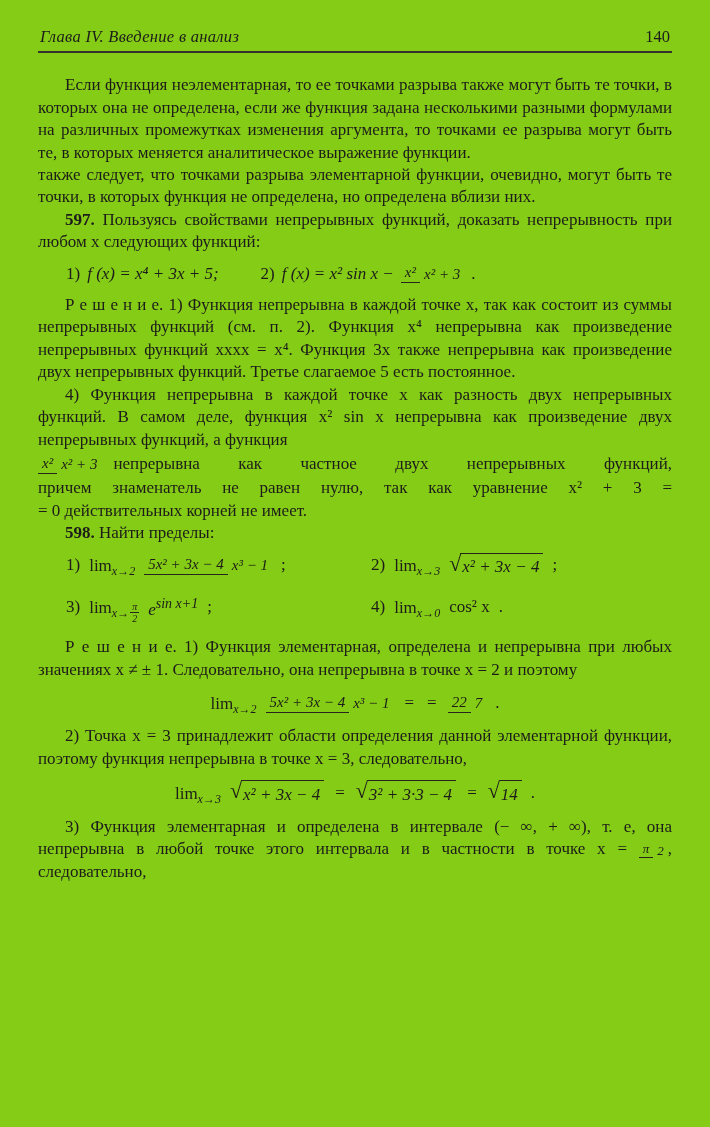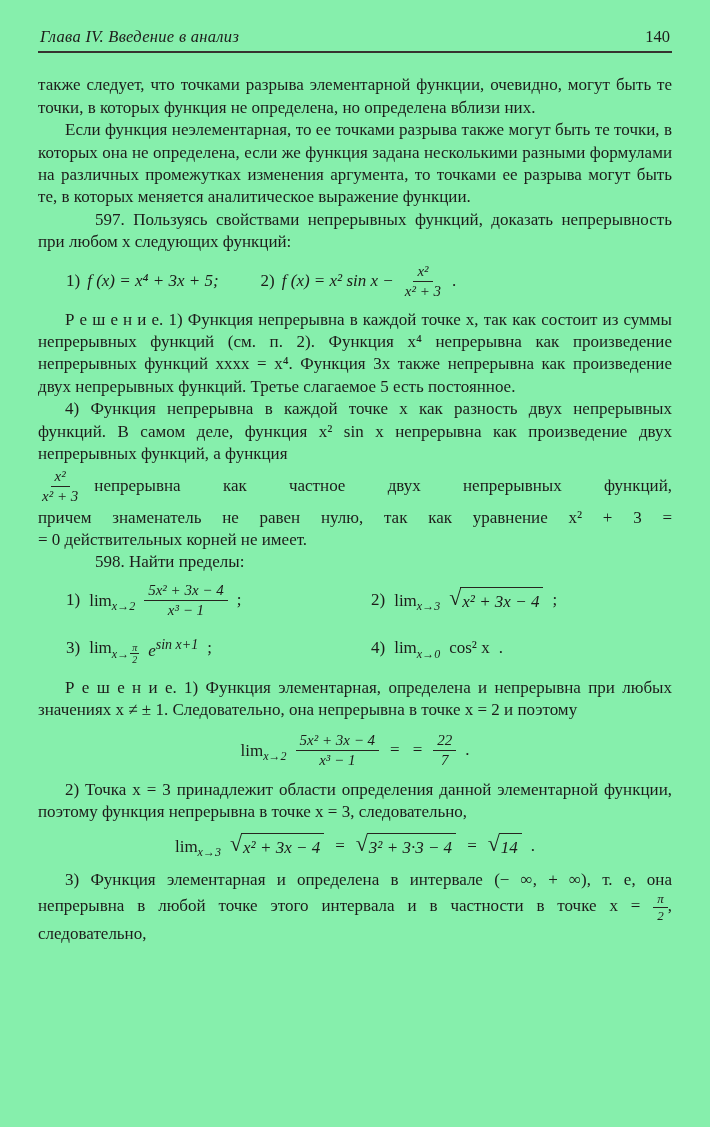--- a/index.html
+++ b/index.html
@@ -1,21 +1,21 @@
 <!DOCTYPE html>
 <html lang="ru"><head>
 <meta charset="utf-8">
 <style>
   html,body { margin:0; padding:0; }
   body { background:#d8d6d0; }
   .page {
     position:relative;
     width:710px; height:1127px;
     margin:0 auto;
-    background:#86efac;
+    background:#84cc16;
     color:#1d1c1a;
     font-family:"Liberation Serif", serif;
     font-size:17px;
     line-height:22.4px;
     box-sizing:border-box;
     padding:26px 38px 0 38px;
     overflow:hidden;
   }
   
   .running-head {
@@ -23,26 +23,26 @@
     padding:0 2px 3px 2px;
   }
   .running-title { font-style:italic; font-size:16.5px; letter-spacing:0.3px; }
   .page-number { font-style:normal; font-size:16.5px; }
   .header-rule { border:none; border-top:2px solid #35332f; margin:0 0 21px 0; }
 
   
   .para { margin:0; text-align:justify; text-indent:27px; }
   .para.noindent { text-indent:0; }
   .para.lastline-justify { text-align-last:justify; text-indent:27px; }
-  .pnum { font-weight:normal;margin-left:30px; }
+  .pnum { font-weight:bold; }
 
   
   .mi { font-style:italic; }
   .frac {
-    display:inline-flex; flex-direction:column; align-items:center;
+    display:inline-flex; flex-direction:row; align-items:center;
     vertical-align:middle; font-size:15px; line-height:17px;
     font-style:italic; text-indent:0;
   }
   .frac .num { padding:0 4px 1px 4px; border-bottom:1.4px solid #26251f; white-space:nowrap; }
   .frac .den { padding:1px 4px 0 4px; white-space:nowrap;text-align:right; }
   .frac.small { font-size:13px; line-height:14px; }
 
   .lim {
     display:inline-flex; flex-direction:row; align-items:center;
     vertical-align:middle; line-height:1; text-indent:0;
@@ -90,23 +90,23 @@
 <body>
 
 <div class="page">
 
   <div class="running-head">
     <span class="running-title">Глава IV. Введение в анализ</span>
     <span class="page-number">140</span>
   </div>
   <hr class="header-rule">
 
+  <p class="para">Если функция неэлементарная, то ее точками разрыва также могут быть те точки, в которых она не определена, если же функция задана несколькими разными формулами на различных промежутках изменения аргумента, то точками ее разрыва могут быть те, в которых меняется аналитическое выражение функции.</p>
+
   <p class="para noindent">также следует, что точками разрыва элементарной функции, очевидно, могут быть те точки, в которых функция не определена, но определена вблизи них.</p>
-
-  <p class="para">Если функция неэлементарная, то ее точками разрыва также могут быть те точки, в которых она не определена, если же функция задана несколькими разными формулами на различных промежутках изменения аргумента, то точками ее разрыва могут быть те, в которых меняется аналитическое выражение функции.</p>
 
   <p class="para"><b class="pnum">597.</b>
     <span>Пользуясь свойствами непрерывных функций, доказать непрерывность при любом x следующих функций:</span></p>
 
   <div class="formula-row">
     <span class="math-group">
         <span class="item-label">1)</span>
         <span class="mi">f (x) = x⁴ + 3x + 5;</span>
       </span>
     <span class="math-group">

